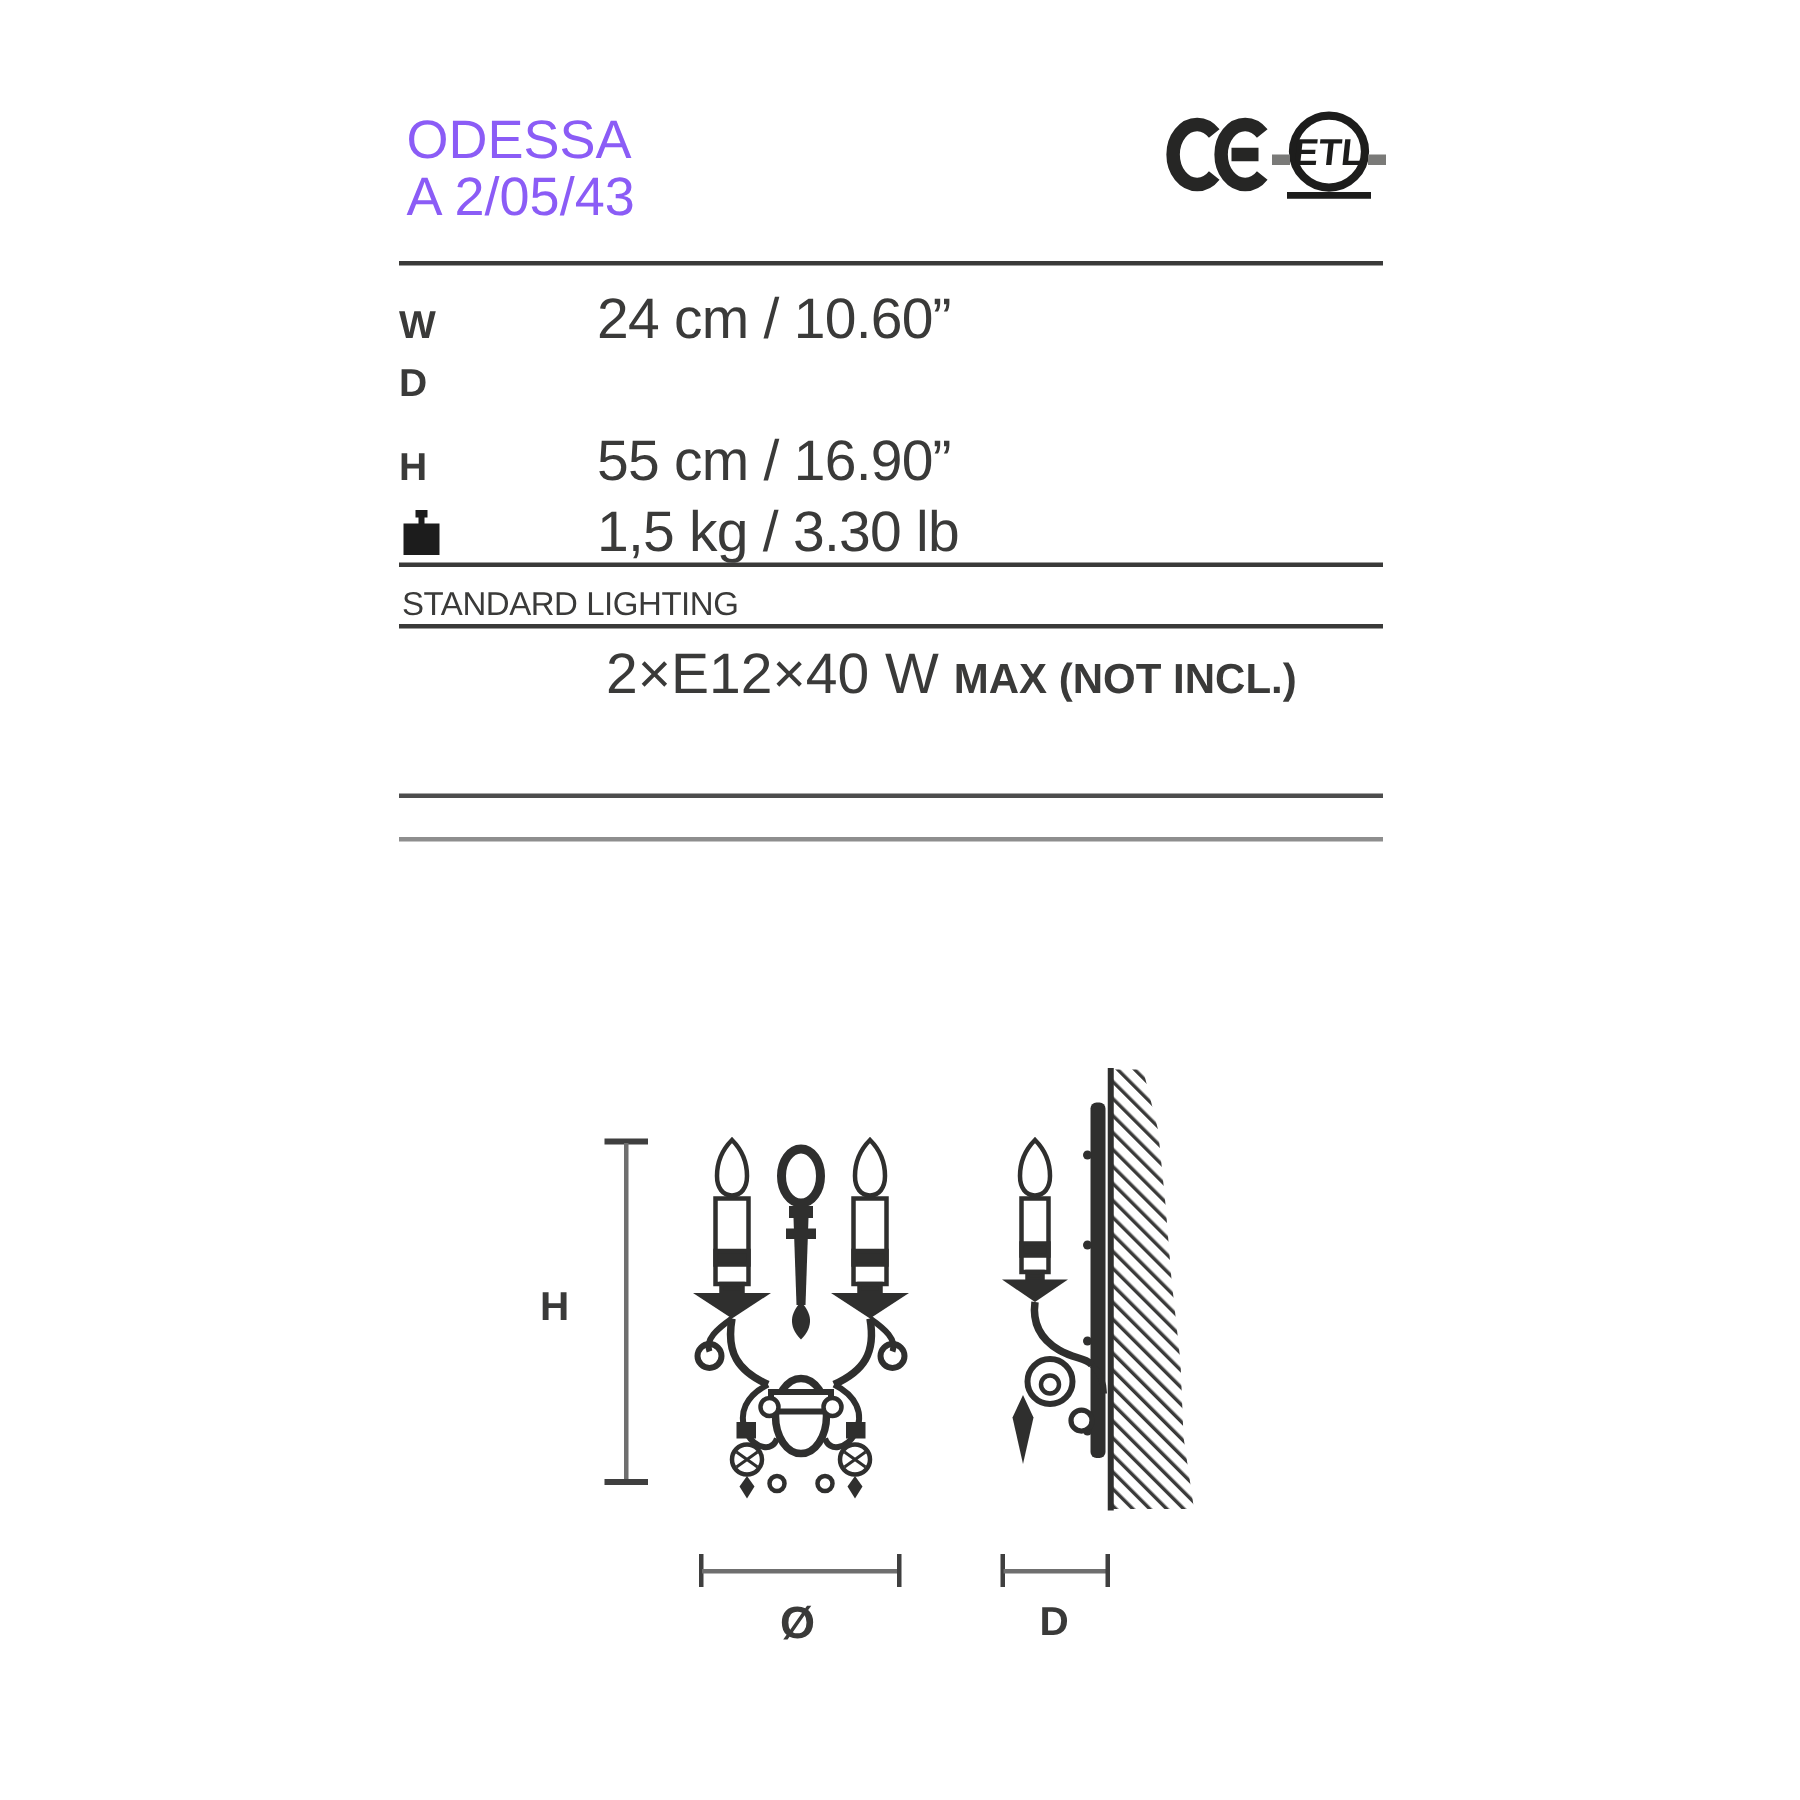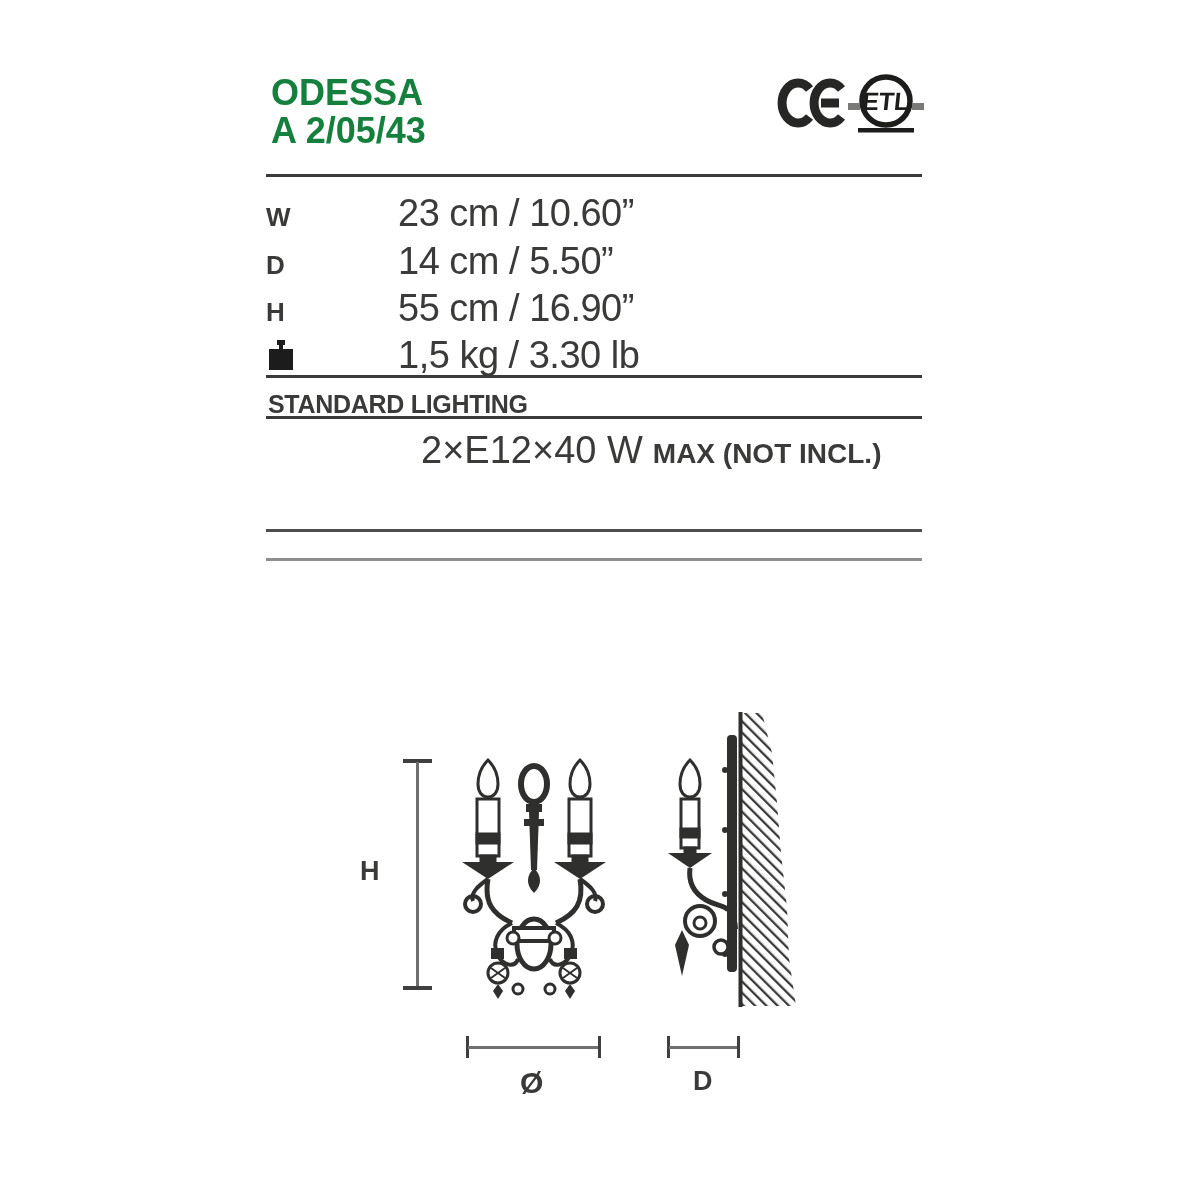--- a/index.html
+++ b/index.html
@@ -3,21 +3,21 @@
 <meta charset="utf-8">
 <style>
   * { margin:0; padding:0; box-sizing:border-box; }
   html,body { width:1200px; height:1200px; background:#ffffff; }
   body { font-family:"Liberation Sans", sans-serif; color:#3a3a39; }
   #canvas { position:relative; width:1200px; height:1200px; background:#fff; overflow:hidden; }
 
   .abs { position:absolute; }
 
   
-  .title { left:271px; top:74px; font-size:36px; font-weight:bold; line-height:38px; letter-spacing:0; color:#15803d; }
+  .title { left:271px; top:74px; font-size:36px; font-weight:normal; line-height:38px; letter-spacing:0; color:#8b5cf6; }
 
   
   .rule { left:266px; width:656px; height:3px; background:#3a3a39; }
   .rule-1 { top:174px; }
   .rule-2 { top:375px; }
   .rule-3 { top:416px; }
   .rule-4 { top:529px; background:#4d4d4d; }
   .rule-5 { top:558px; background:#8e8e8e; }
 
   
@@ -26,25 +26,25 @@
   .spec-value { font-size:38px; font-weight:normal; letter-spacing:-0.5px; white-space:nowrap; }
   .row-1 { top:192px; } .row-2 { top:240px; } .row-3 { top:287px; } .row-4 { top:331px;align-items:flex-end; }
 
   
   .weight-icon { position:relative; width:30px; height:30px; align-self:center; }
   .weight-icon .knob { position:absolute; left:11px; top:0; width:8px; height:5px; background:#1c1c1c; }
   .weight-icon .stem { position:absolute; left:13px; top:4px; width:4px; height:6px; background:#1c1c1c; }
   .weight-icon .body { position:absolute; left:3px; top:9px; width:24px; height:21px; background:#1c1c1c; }
 
   
-  .section-title { left:268px; top:390px; font-size:25px; font-weight:bold; letter-spacing:-0.3px; }
+  .section-title { left:268px; top:390px; font-size:22px; font-weight:normal; letter-spacing:-0.3px; }
 
   
   .lamping { left:404px; top:429px; display:flex; align-items:baseline; white-space:nowrap; }
-  .lamping-main { font-size:38px; letter-spacing:0px;margin-left:17px; }
+  .lamping-main { font-size:38px; letter-spacing:0px; }
   .lamping-note { font-size:28px; font-weight:bold; margin-left:10px; letter-spacing:0px; }
 
   
   .dim { background:#6f6f6f; }
   .dim-cap { background:#3f3f3f; }
   .h-line   { left:416px; top:762px; width:3px;  height:225px; }
   .h-cap-t  { left:403px; top:759px; width:29px; height:4px; }
   .h-cap-b  { left:403px; top:986px; width:29px; height:4px; }
   .o-line   { left:468px; top:1046px; width:132px; height:3px; }
   .o-cap-l  { left:466px; top:1036px; width:3px; height:22px; }
@@ -80,25 +80,24 @@
     <rect x="4" y="33" width="12" height="7" fill="#7a7a78"></rect>
     <rect x="68" y="33" width="12" height="7" fill="#7a7a78"></rect>
     <text x="42" y="40" text-anchor="middle" font-size="25" font-weight="bold" fill="#1d1d1c" transform="skewX(-6)" style="transform-origin:42px 31px">ETL</text>
     <rect x="14" y="58" width="56" height="4.5" fill="#1d1d1c"></rect>
   </svg>
 
   <div class="abs rule rule-1"></div>
 
   <div class="abs spec-row row-1">
     <div class="spec-label">W</div>
-    <div class="spec-value">23 cm / 10.60”</div>
+    <div class="spec-value">24 cm / 10.60”</div>
   </div>
   <div class="abs spec-row row-2">
     <div class="spec-label">D</div>
-    <div class="spec-value">14 cm / 5.50”</div>
   </div>
   <div class="abs spec-row row-3">
     <div class="spec-label">H</div>
     <div class="spec-value">55 cm / 16.90”</div>
   </div>
   <div class="abs spec-row row-4">
     <div class="spec-label">
       <span class="weight-icon" style="display:inline-block;">
         <span class="knob"></span><span class="stem"></span><span class="body"></span>
       </span>

